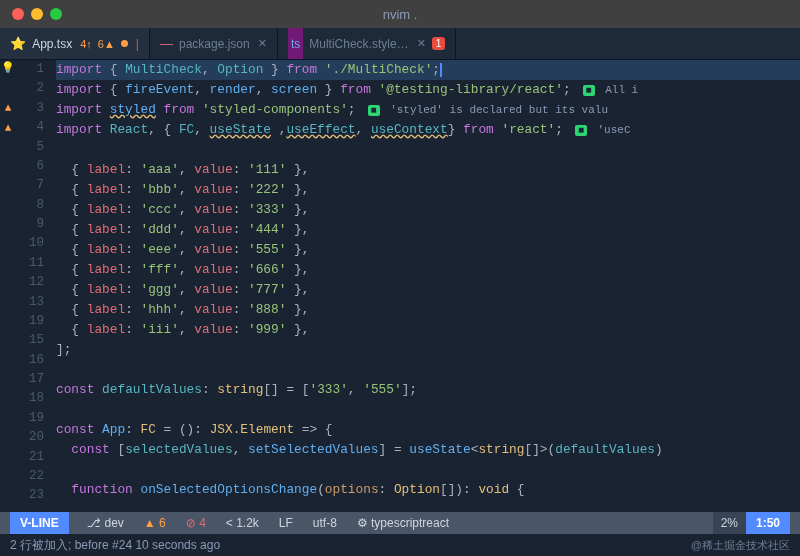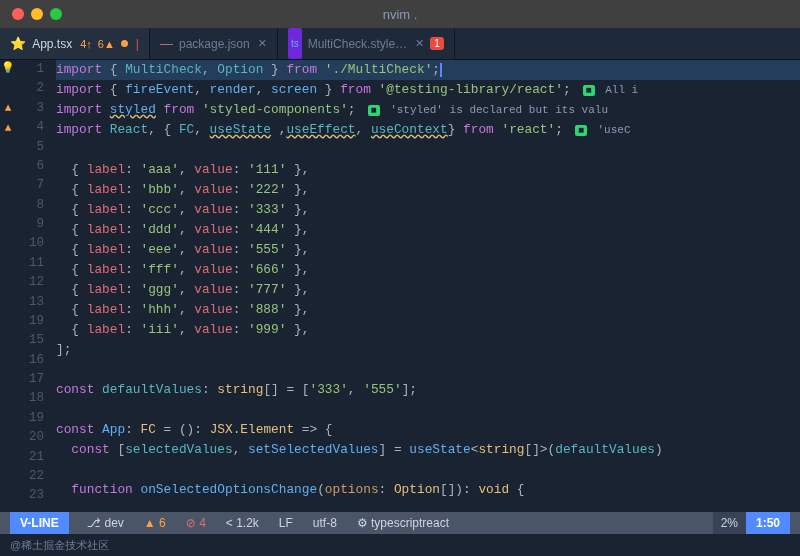--- a/index.html
+++ b/index.html
@@ -267,21 +267,21 @@
     <span style="color:#e74c3c; font-size:12px; margin-left:2px;">|</span>
   </div>
 
   <div class="tab">
     <span style="color:#e06c75; font-size:13px;">—</span>
     <span>package.json</span>
     <span class="tab-close">✕</span>
   </div>
 
   <div class="tab">
-    <span style="color:#61afef; font-size:10px; background:#6d28d9; padding:10px 3px; border-radius:2px;">ts</span>
+    <span style="color:#61afef; font-size:12px; background:#701a75; padding:10px 3px; border-radius:2px;">ts</span>
     <span>MultiCheck.style…</span>
     <span class="tab-close">✕</span>
     <span style="background:#e74c3c; color:white; border-radius:3px; padding:1px 4px; font-size:10px;">1</span>
   </div>
 </div>
 
 <div class="editor">
 
   <div class="gutter">
     <span class="gutter-item gutter-bulb">💡</span>
@@ -399,14 +399,15 @@
   <div class="status-item">LF</div>
   <div class="status-item">utf-8</div>
   <div class="status-item">⚙ typescriptreact</div>
   <div class="status-right">
     <div class="status-pct">2%</div>
     <div class="status-pos">1:50</div>
   </div>
 </div>
 
 <div class="message-bar">
+  <span class="msg-text">2 行被加入; before #24  10 seconds ago</span>
   <span class="msg-right">@稀土掘金技术社区</span>
 </div>
 
 </body></html>

